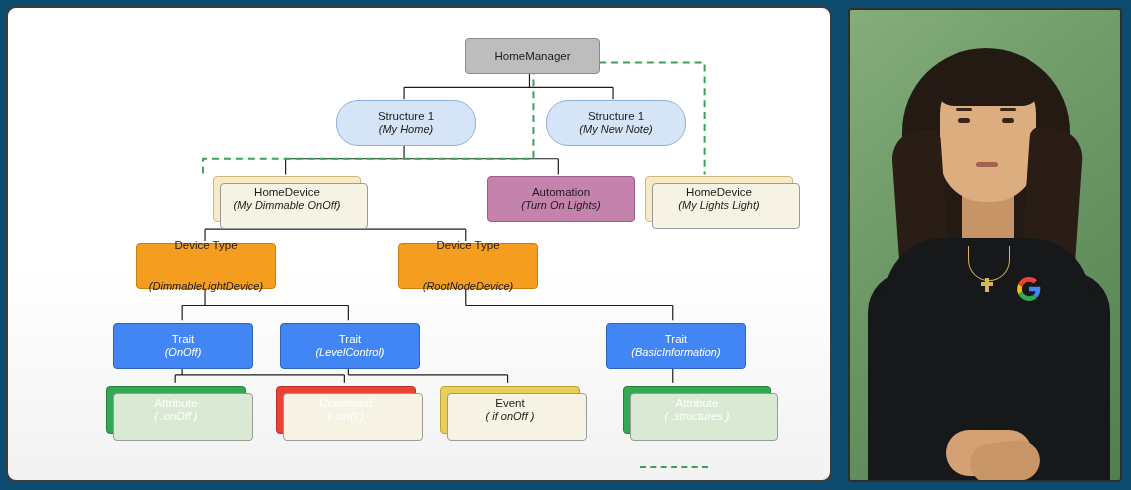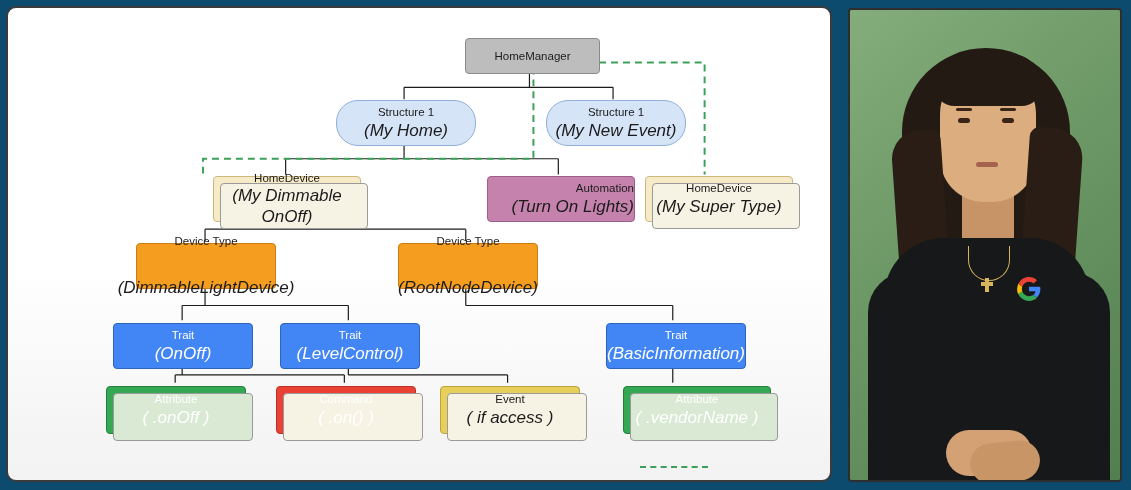--- a/index.html
+++ b/index.html
@@ -47,21 +47,21 @@
     align-items: center;
     justify-content: center;
     text-align: center;
     border: 1px solid #6b6b6b;
     border-radius: 4px;
     line-height: 1.25;
     color: #1b1b1b;
     z-index: 3;
   }
   .node .l1 { font-size: 11.5px; }
-  .node .l2 { font-size: 17px; font-style: italic; }
+  .node .l2 { font-size: 11px; font-style: italic; }
 
   .shadow::after {
     content: "";
     position: absolute;
     left: 6px;
     top: 6px;
     width: 100%;
     height: 100%;
     border: 1px solid #9a9a9a;
     border-radius: 4px;
@@ -299,36 +299,36 @@
       <span class="l1">HomeManager</span>
     </div>
 
     <div class="node c-blue" style="left:328px; top:92px; width:140px; height:46px;">
       <span class="l1">Structure 1</span>
       <span class="l2">(My Home)</span>
     </div>
 
     <div class="node c-blue" style="left:538px; top:92px; width:140px; height:46px;">
       <span class="l1">Structure 1</span>
-      <span class="l2">(My New Event)</span>
+      <span class="l2">(My New Note)</span>
     </div>
 
     <div class="node c-cream shadow" style="left:205px; top:168px; width:148px; height:46px;">
       <span class="l1">HomeDevice</span>
       <span class="l2">(My Dimmable OnOff)</span>
     </div>
 
-    <div class="node c-purple" style="left:479px; top:168px; width:148px; height:46px;align-items:flex-end;">
+    <div class="node c-purple" style="left:479px; top:168px; width:148px; height:46px;">
       <span class="l1">Automation</span>
       <span class="l2">(Turn On Lights)</span>
     </div>
 
     <div class="node c-cream shadow" style="left:637px; top:168px; width:148px; height:46px;">
       <span class="l1">HomeDevice</span>
-      <span class="l2">(My Super Type)</span>
+      <span class="l2">(My Lights Light)</span>
     </div>
 
     <div class="node c-orange" style="left:128px; top:235px; width:140px; height:46px;">
       <span class="l1">Device Type</span>
       <span class="l2">(DimmableLightDevice)</span>
     </div>
 
     <div class="node c-orange" style="left:390px; top:235px; width:140px; height:46px;">
       <span class="l1">Device Type</span>
       <span class="l2">(RootNodeDevice)</span>
@@ -354,26 +354,26 @@
       <span class="l2">( .onOff )</span>
     </div>
 
     <div class="node c-red shadow" style="left:268px; top:378px; width:140px; height:48px;">
       <span class="l1">Command</span>
       <span class="l2">( .on() )</span>
     </div>
 
     <div class="node c-yellow shadow" style="left:432px; top:378px; width:140px; height:48px;">
       <span class="l1">Event</span>
-      <span class="l2">( if access )</span>
+      <span class="l2">( if onOff )</span>
     </div>
 
     <div class="node c-green shadow shadow-green" style="left:615px; top:378px; width:148px; height:48px;">
       <span class="l1">Attribute</span>
-      <span class="l2">( .vendorName )</span>
+      <span class="l2">( .structures )</span>
     </div>
 
     <div class="note-dash" style="left:632px; top:458px;"></div>
   </div>
 
   <div id="video">
     <div id="vbg"></div>
     <div class="hair-back"></div>
     <div class="neck"></div>
     <div class="face"></div>

